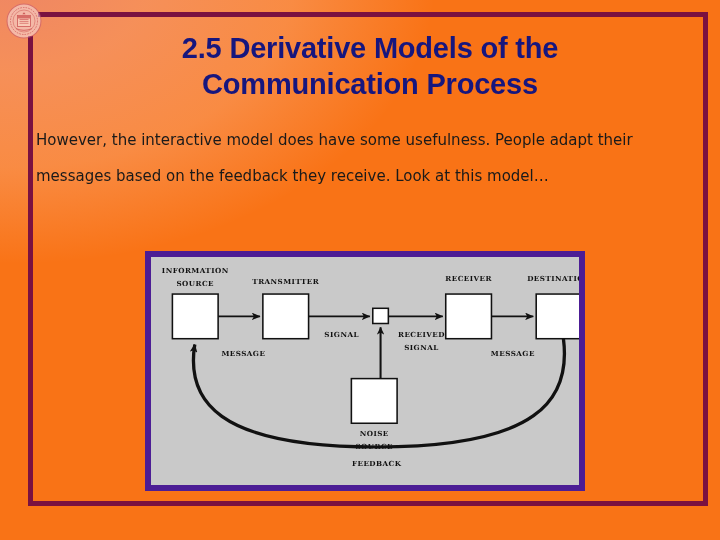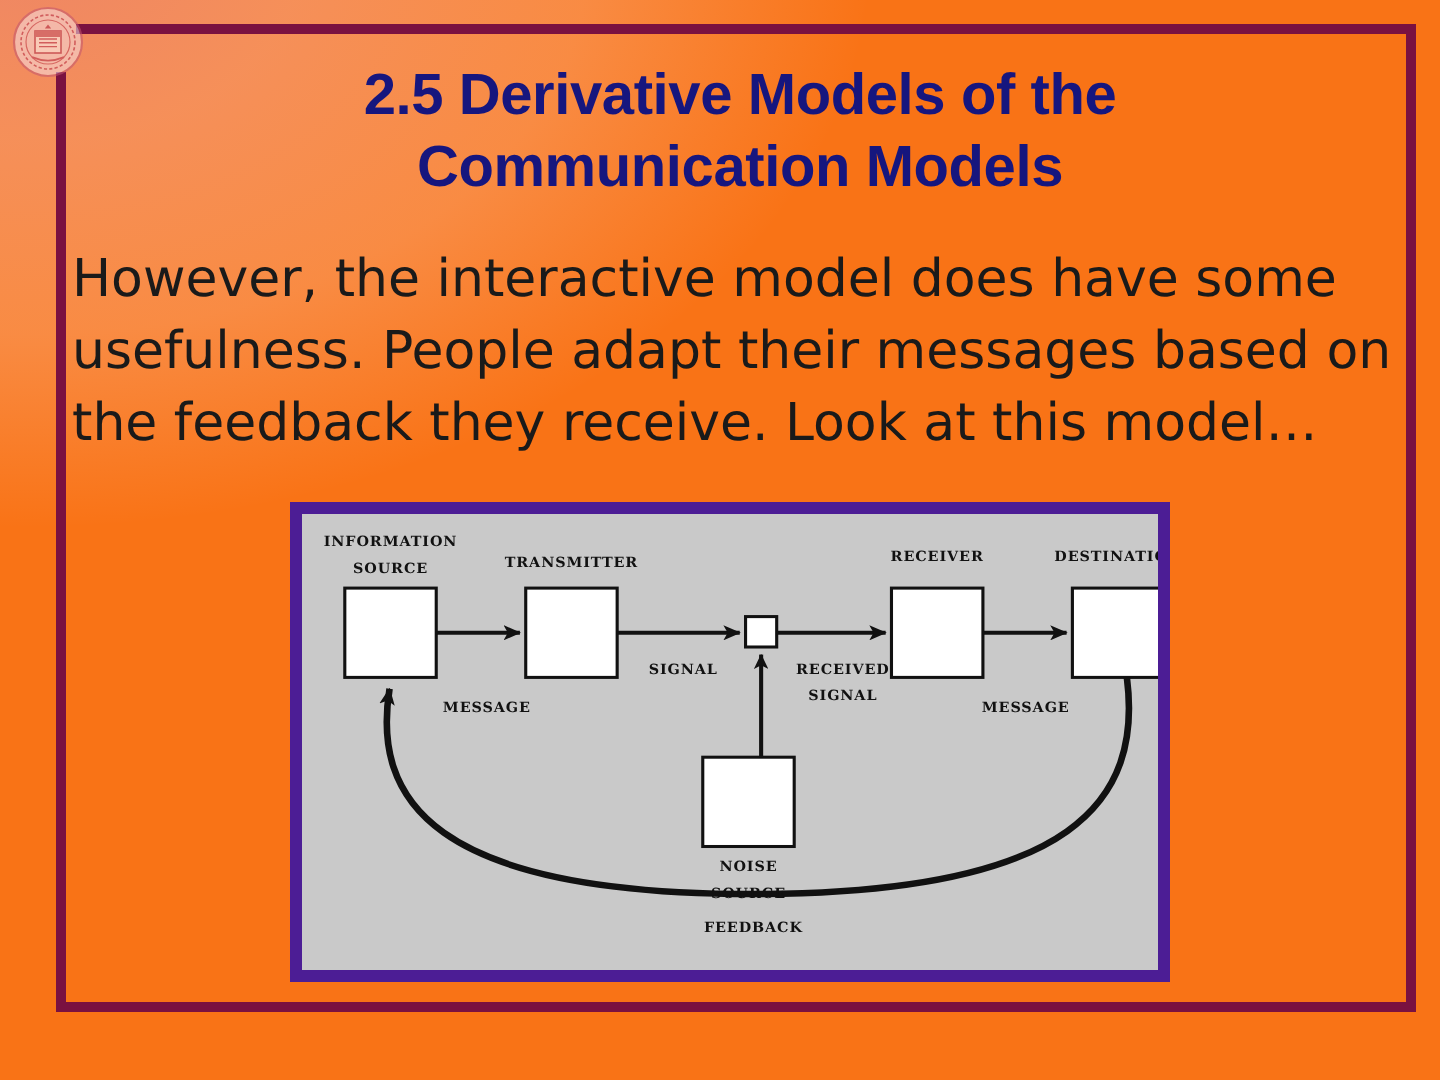--- a/index.html
+++ b/index.html
@@ -78,21 +78,21 @@
     line-height: 36px;
     letter-spacing: -0.2px;
   }
   
   .body-text {
     position: absolute;
     left: 36px; top: 122px;
     width: 660px;
     color: #1a1a1a;
     font-family: "DejaVu Sans", sans-serif;
-    font-size: 26px;
+    font-size: 15px;
     line-height: 36px;
   }
   
   .diagram-panel {
     position: absolute;
     left: 145px; top: 251px;
     width: 440px; height: 240px;
     background: #c9c9c9;
     border: 6px solid #4c1d95;
     box-sizing: border-box;
@@ -130,21 +130,21 @@
       <rect x="11.5" y="12.5" width="13" height="11" fill="#ffffff" stroke="#b03152" stroke-width="0.8"></rect>
       <rect x="11.5" y="12.5" width="13" height="3" fill="#c2566e"></rect>
       <path d="M13.5 16.5 h9 M13.5 18.4 h9 M13.5 20.3 h9" stroke="#b8395a" stroke-width="0.7"></path>
       <path d="M18 9.2 l1.6 2.1 h-3.2 z" fill="#b03152"></path>
       <path d="M10 25.6 q8 3.4 16 0" fill="none" stroke="#b8395a" stroke-width="0.9"></path>
     </svg>
   </div>
 
   <div class="title">
     <div>2.5 Derivative Models of the</div>
-    <div>Communication Models</div>
+    <div>Communication Process</div>
   </div>
 
   <div class="body-text">However, the interactive model does have some usefulness. People adapt their messages based on the feedback they receive. Look at this model…</div>
 
   <div class="diagram-panel">
     <svg viewBox="0 0 440 240" preserveAspectRatio="none" aria-hidden="true">
       <defs>
         <marker id="ah" markerWidth="9" markerHeight="8" refX="8.4" refY="4" orient="auto" markerUnits="userSpaceOnUse">
           <path d="M0,0 L9,4 L0,8 L2.2,4 z" fill="#111111"></path>
         </marker>

